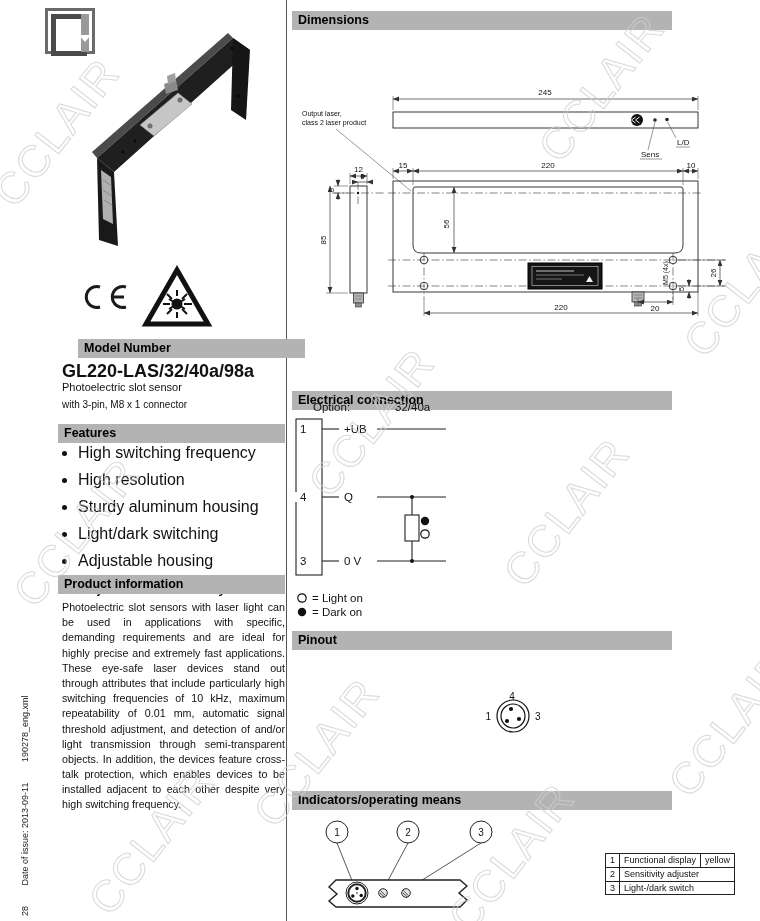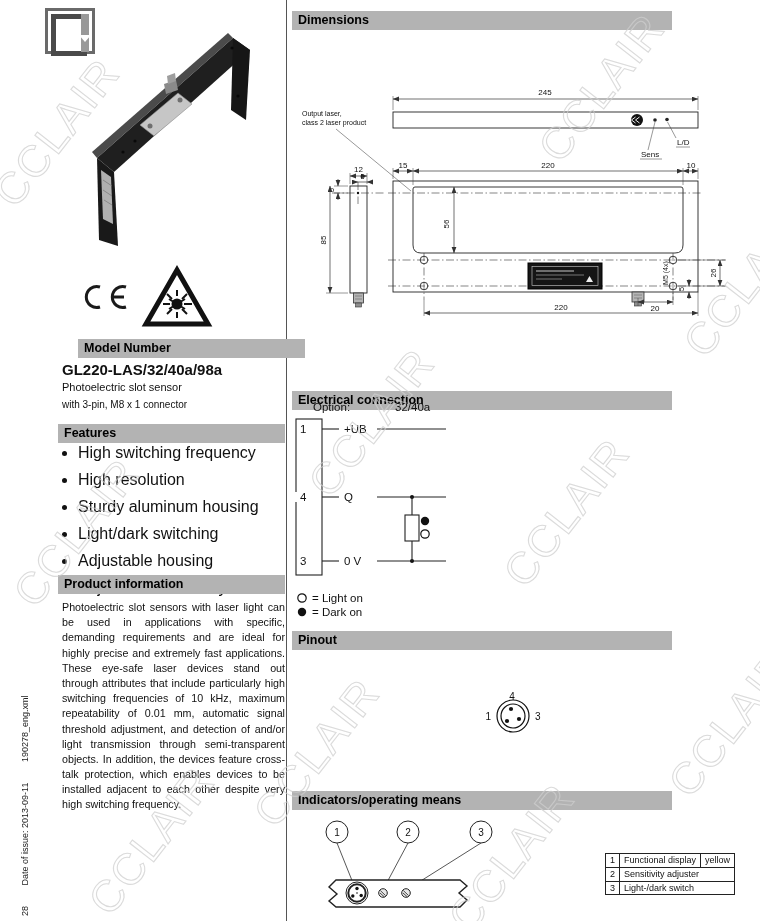--- a/index.html
+++ b/index.html
@@ -5,21 +5,21 @@
   html,body{margin:0;padding:0;background:#fff;}
   .page{position:relative;width:760px;height:921px;background:#fff;overflow:hidden;
         font-family:"Liberation Sans","DejaVu Sans",sans-serif;color:#111;}
   .abs{position:absolute;}
   
   .sh{position:absolute;background:#b3b3b3;color:#000;font-weight:bold;font-size:12.5px;
       padding:2px 0 0 6px;box-sizing:border-box;height:19px;}
   .sh-r{left:292px;width:380px;}
   .sh-l{left:58px;width:227px;}
   
-  .model{position:absolute;left:62px;top:361px;font-size:15px;font-weight:bold;}
+  .model{position:absolute;left:62px;top:361px;font-size:18px;font-weight:bold;}
   .desc1{position:absolute;left:62px;top:381px;font-size:11px;}
   .desc2{position:absolute;left:62px;top:399px;font-size:10px;}
   ul.features{position:absolute;left:62px;top:444px;margin:0;padding:0 0 0 16px;width:210px;}
   ul.features li{font-size:16px;margin-bottom:9px;list-style:disc;}
   .pinfo{position:absolute;left:62px;top:600px;width:223px;font-size:10.7px;line-height:1.42;
          text-align:justify;margin:0;}
   
   .divider{position:absolute;left:286px;top:0;width:1px;height:921px;background:#555;}
   .edge{position:absolute;left:20px;top:916px;width:420px;transform:rotate(-90deg);
         transform-origin:0 0;font-size:9px;color:#222;white-space:nowrap;}

